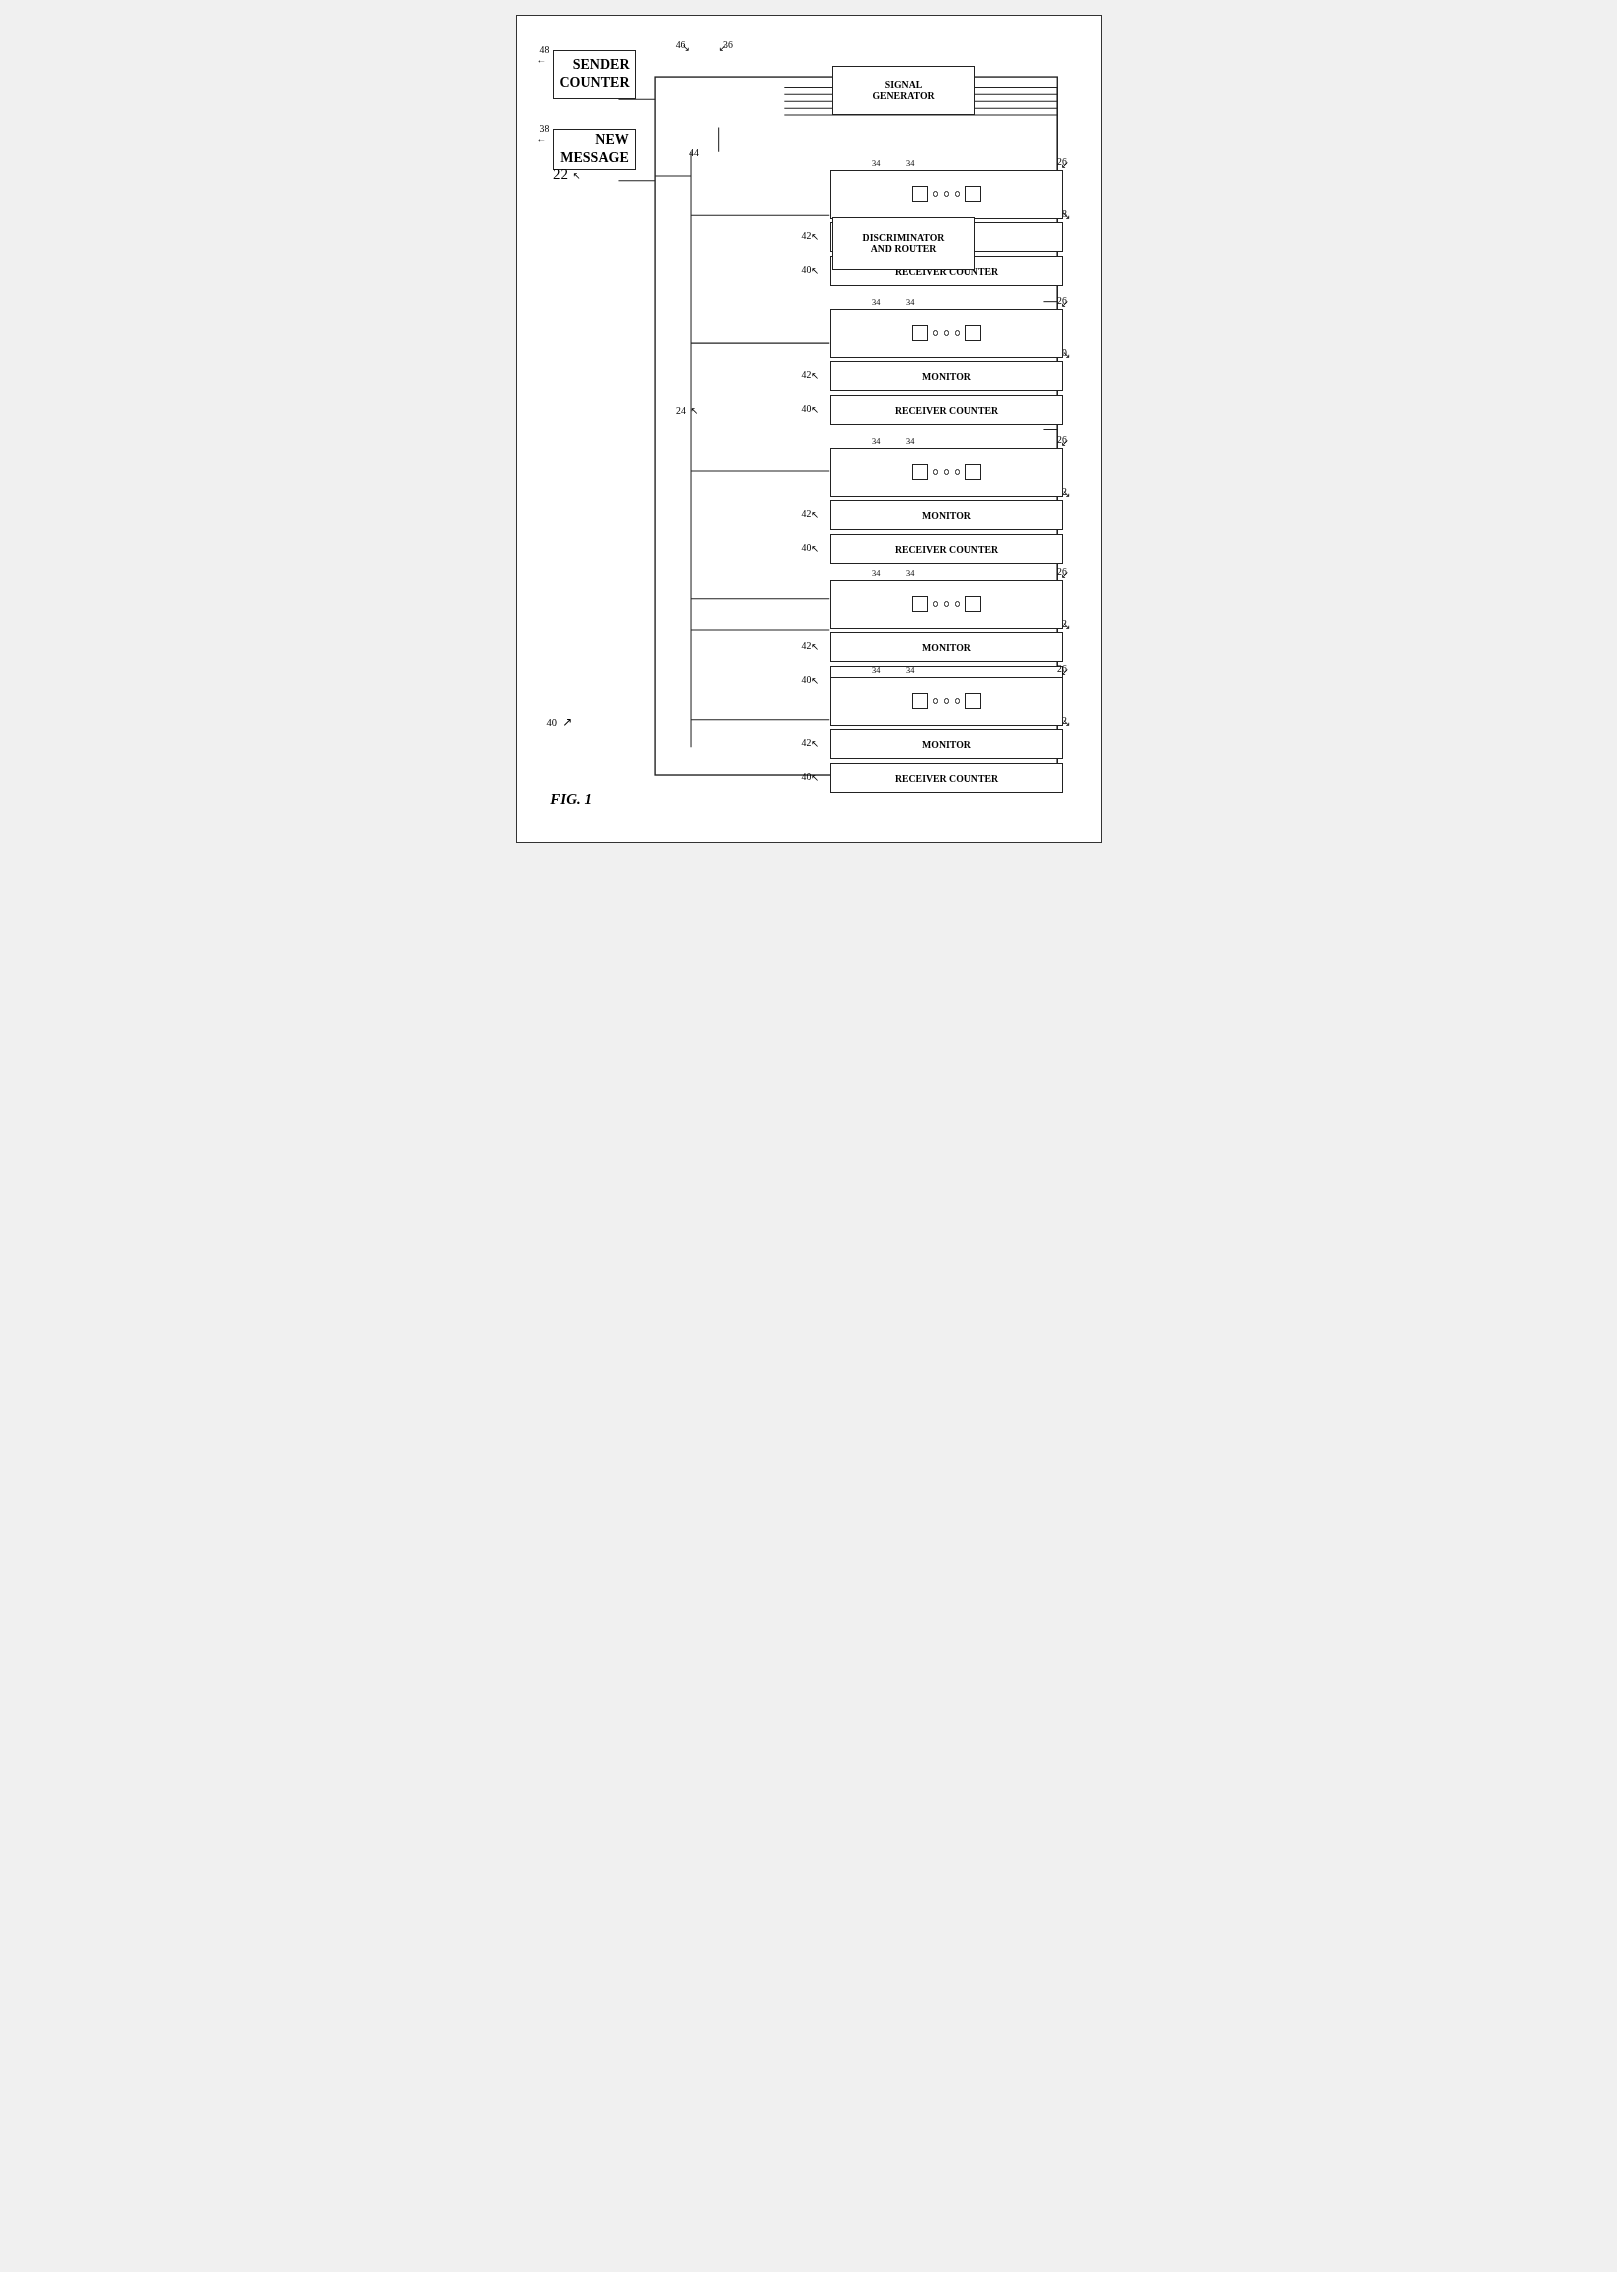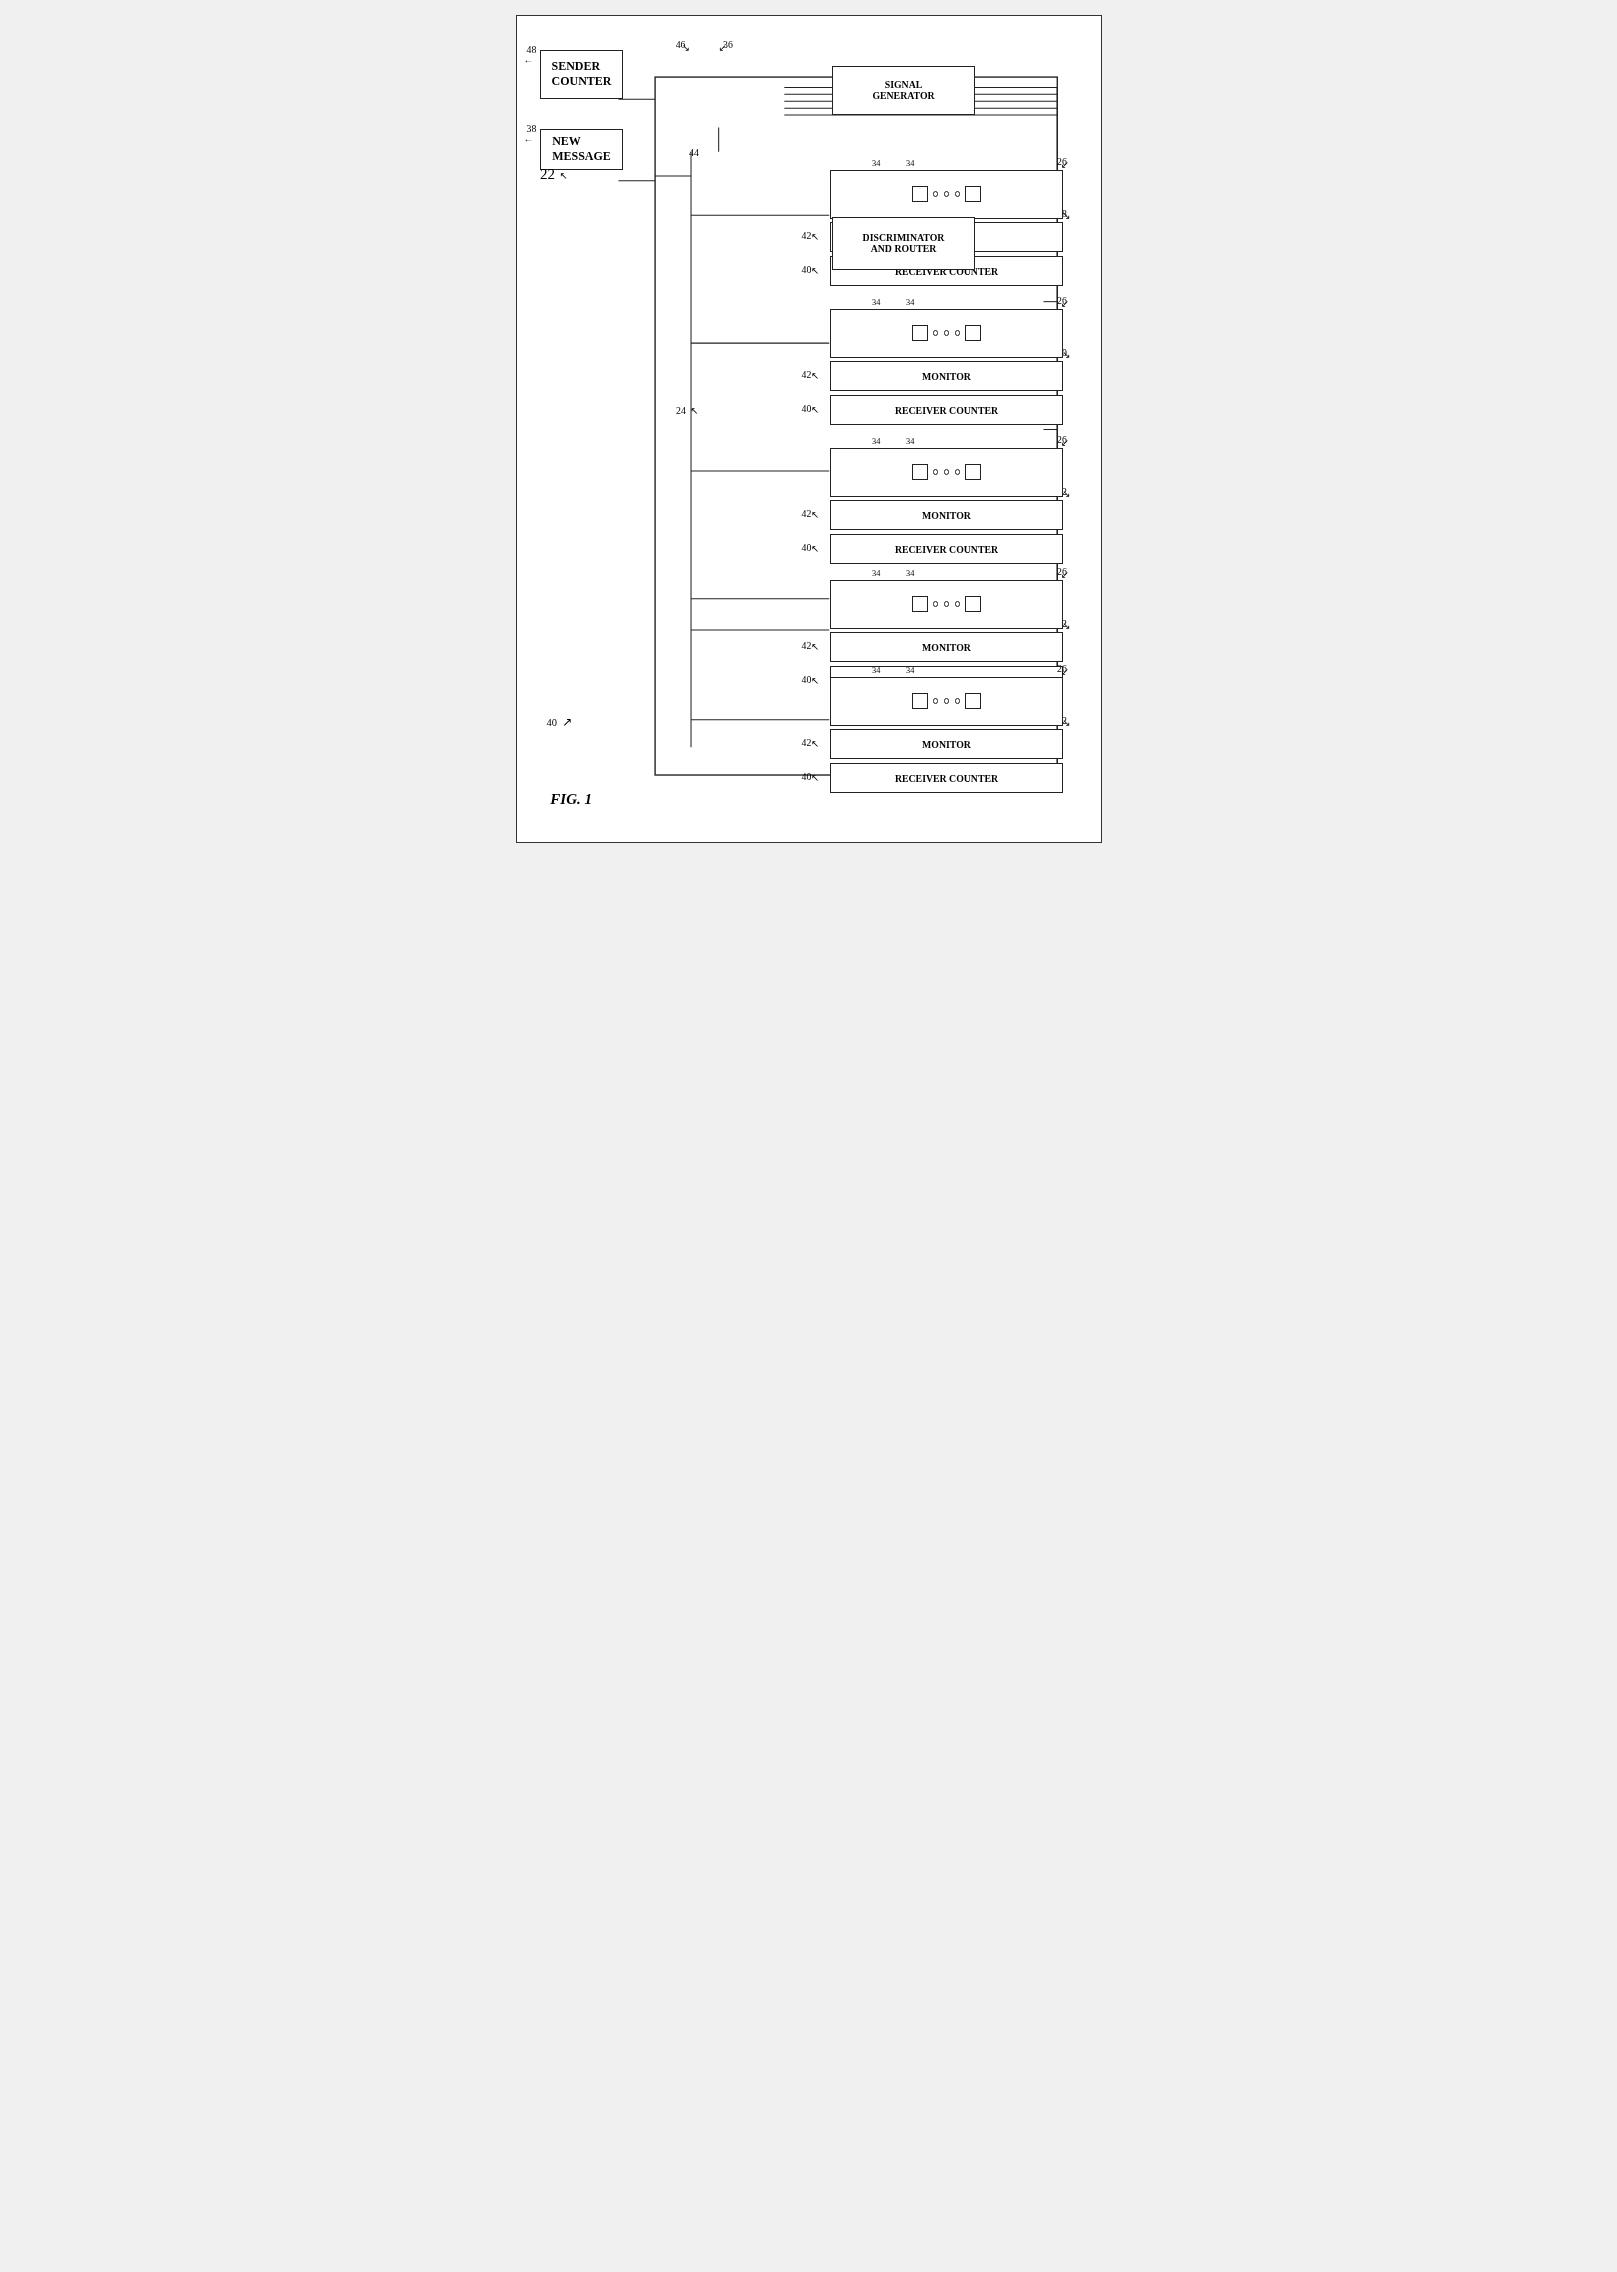--- a/index.html
+++ b/index.html
@@ -21,22 +21,22 @@
       padding: 22.5px;
     }
     .diagram-container {
       position: relative;
       width: 100%;
       height: 781px;
     }
     .box {
       border: 1.5px solid #222;
       background: white;
-      text-align: left;
-      font-size: 12px;
+      text-align: right;
+      font-size: 14px;
       font-weight: bold;
       padding: 6px 4.5px;
       line-height: 1.3;
     }
     .sender-counter-box {
       width: 83px;
       height: 49px;
       display: flex;
       align-items: center;
       justify-content: center;
@@ -207,21 +207,21 @@
 
       <line x1="730" y1="705" x2="750" y2="705" stroke="#222" stroke-width="1.5"></line>
 
       <line x1="730" y1="887" x2="750" y2="887" stroke="#222" stroke-width="1.5"></line>
 
       <line x1="115" y1="42" x2="168" y2="42" stroke="#222" stroke-width="1.5"></line>
 
       <line x1="115" y1="160" x2="168" y2="160" stroke="#222" stroke-width="1.5"></line>
     </svg>
 
-    <div style="position:absolute; left:1px; top:11.3px;font-family:Liberation Serif, serif;">
+    <div style="position:absolute; left:14px; top:11.3px;font-family:Liberation Serif, serif;">
 
       <div style="position:relative; margin-bottom:3.8px;">
         <span class="ref-label" style="left:-13.5px; top:-6px;">48</span>
         <span style="position:absolute; left:-16.5px; top:3.8px; font-size:9.8px;">←</span>
         <div class="box sender-counter-box">
           <span>SENDER<br>COUNTER</span>
         </div>
       </div>
 
       <div style="position:relative; margin-top:30px;">

